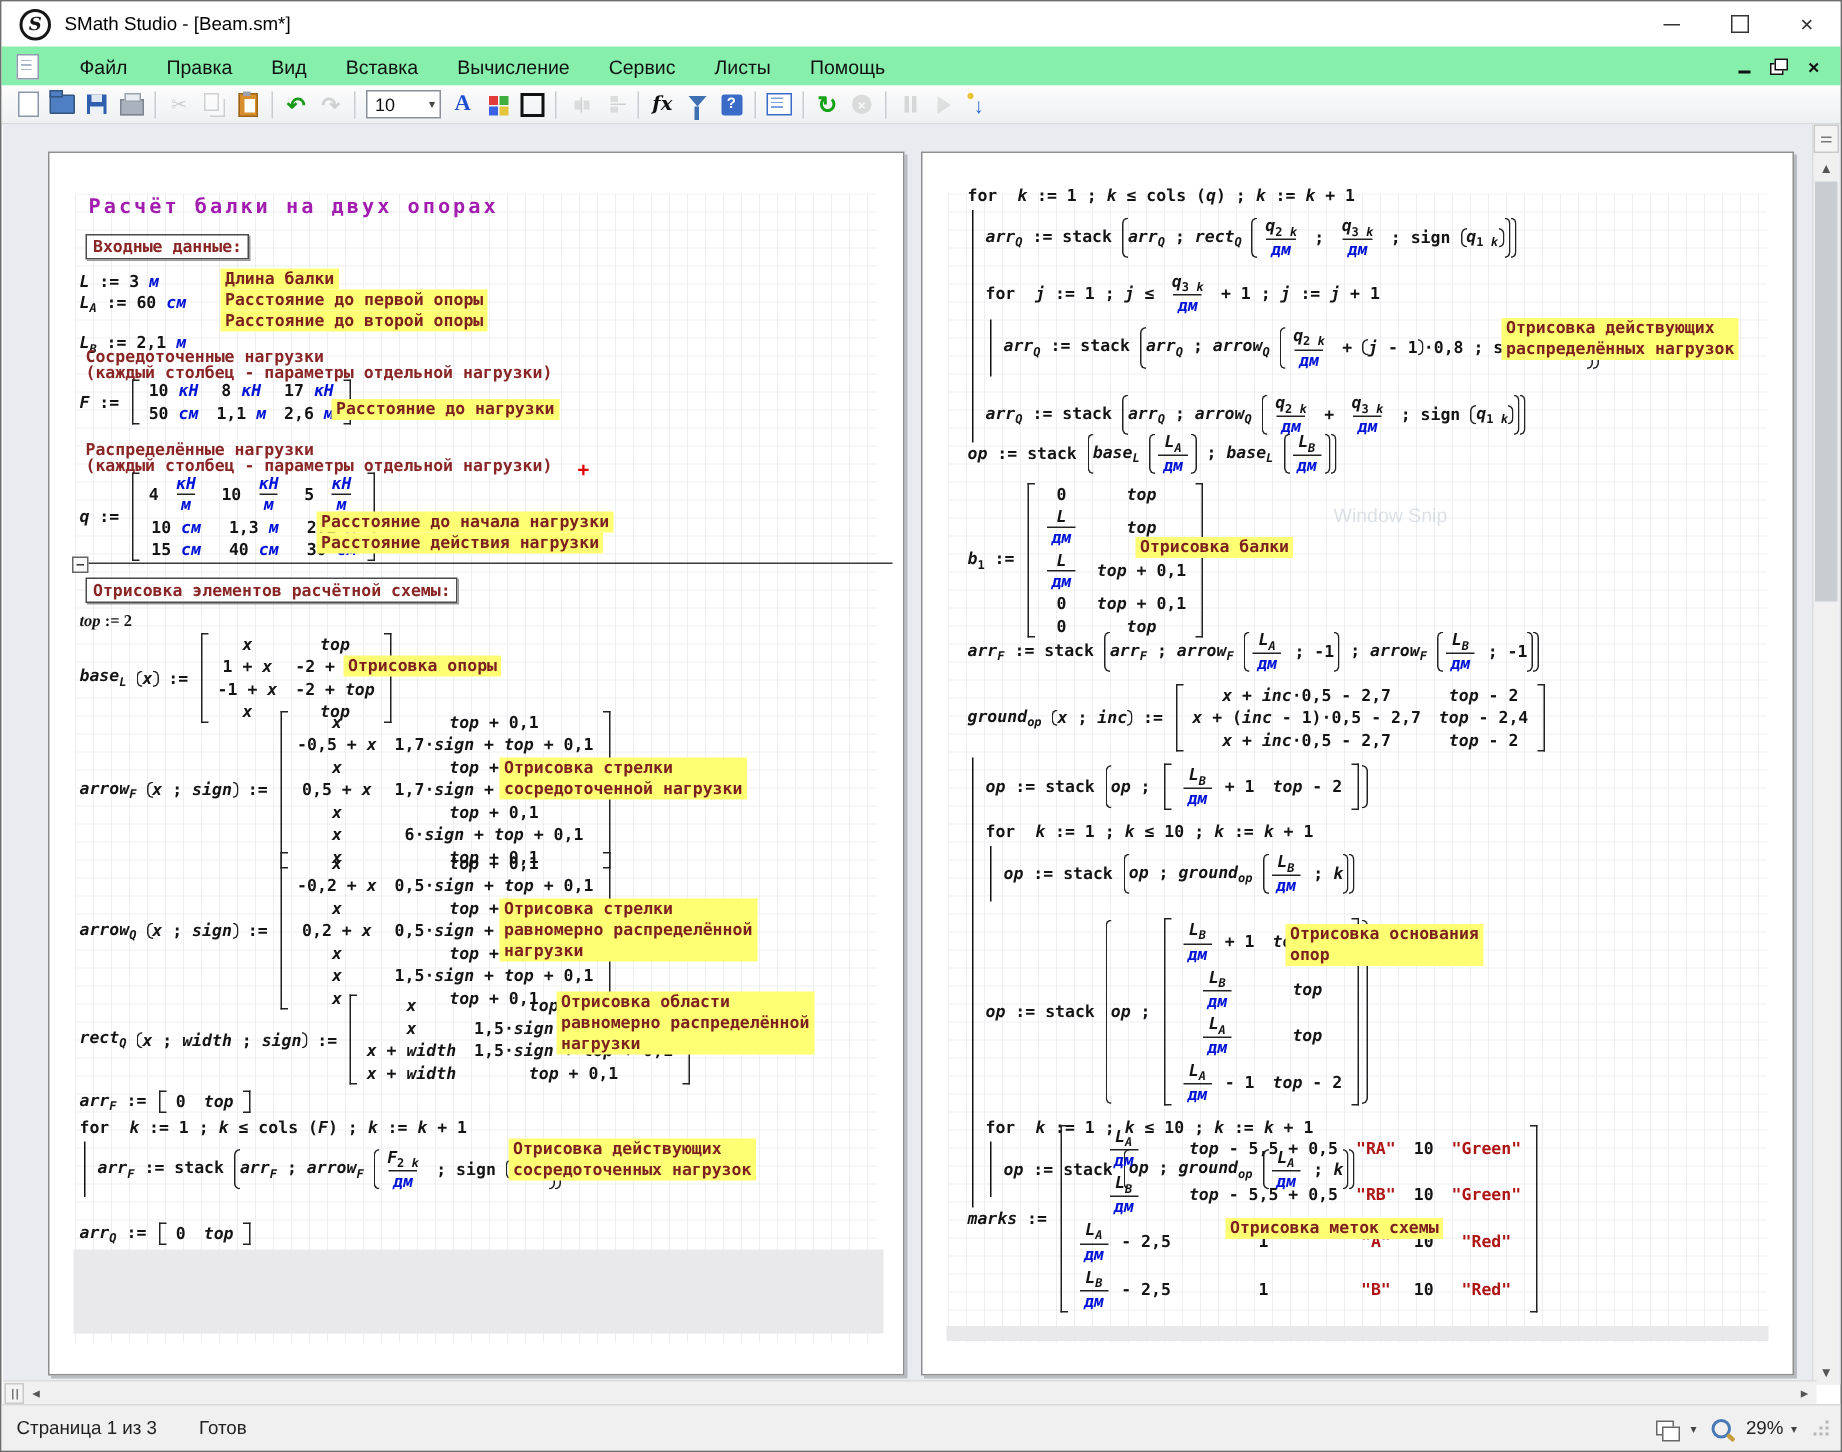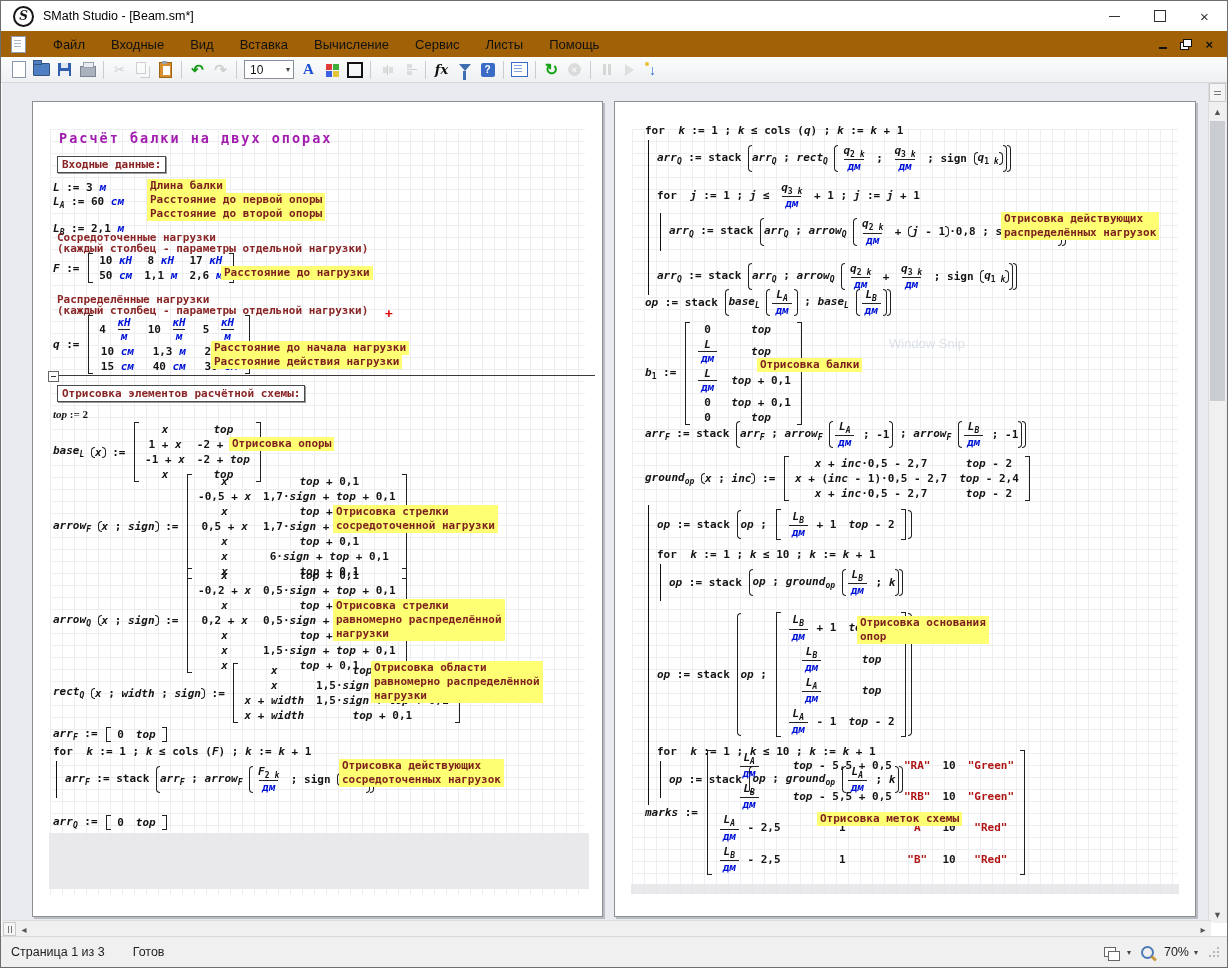--- a/index.html
+++ b/index.html
@@ -9,21 +9,21 @@
   #titlebar{position:absolute;left:0;top:0;width:100%;height:30px;background:#fff;display:flex;align-items:center;}
   #applogo{width:17px;height:17px;border:2px solid #161616;border-radius:50%;margin-left:12px;display:flex;align-items:center;justify-content:center;
            font:italic 700 12px "DejaVu Serif",serif;color:#161616;}
   #apptitle{margin-left:9px;font-size:12.5px;color:#000;}
   #winbtns{margin-left:auto;display:flex;height:100%;}
   .wbtn{width:45px;height:100%;display:flex;align-items:center;justify-content:center;color:#333;}
   .wbtn .ming{width:11px;height:1px;background:#333;}
   .wbtn .maxg{width:10px;height:10px;border:1px solid #333;}
   .wbtn.close{font-size:15px;}
   
-  #menubar{position:absolute;left:0;top:30px;width:100%;height:26px;background:#a16207;display:flex;align-items:center;border-bottom:1px solid #f0f0f0;}
+  #menubar{position:absolute;left:0;top:30px;width:100%;height:26px;background:#86efac;display:flex;align-items:center;border-bottom:1px solid #f0f0f0;}
   #dococon{width:13px;height:15px;background:#fff;border:1px solid #8f9bb0;margin-left:10px;position:relative;}
   #dococon:after{content:"";position:absolute;left:2px;top:3px;width:7px;height:7px;
      background:repeating-linear-gradient(#aab6c8 0 1px,transparent 1px 3px);}
   #menuitems{display:flex;margin-left:14px;gap:0;}
   .menu-item{padding:4px 13px;font-size:13px;color:#111;}
   #mdibtns{margin-left:auto;display:flex;align-items:center;gap:16px;margin-right:14px;}
   .mdib{color:#111;font-weight:700;display:flex;align-items:center;justify-content:center;}
   .mdib .mline{width:8px;height:2px;background:#111;margin-top:8px;}
   .mdib .rsq{width:7px;height:6px;border:1.4px solid #111;background:#fff;position:relative;margin-top:3px;margin-left:-3px;}
   .mdib .rsq2{width:7px;height:6px;border:1.4px solid #111;background:#fff;position:absolute;left:2px;top:-4px;}
@@ -159,21 +159,21 @@
           <span class="maxg"></span>
         </div>
       <div class="wbtn close">×</div>
     </div>
   </div>
 
   <div id="menubar">
     <div id="dococon"></div>
     <div id="menuitems">
         <span class="menu-item">Файл</span>
-        <span class="menu-item">Входные</span>
+        <span class="menu-item">Правка</span>
         <span class="menu-item">Вид</span>
         <span class="menu-item">Вставка</span>
         <span class="menu-item">Вычисление</span>
         <span class="menu-item">Сервис</span>
         <span class="menu-item">Листы</span>
         <span class="menu-item">Помощь</span>
       </div>
     <div id="mdibtns">
       <div class="mdib">
           <span class="mline"></span>
@@ -442,19 +442,19 @@
     <span id="st-page">Страница 1 из 3</span>
     <span id="st-ready">Готов</span>
     <div id="st-right">
       <span class="tbi ic-pagelayout">
           <i></i>
         </span>
       <span class="scar">▾</span>
       <span class="tbi ic-zoom">
           <i></i>
         </span>
-      <span id="st-zoom">70%</span>
+      <span id="st-zoom">29%</span>
       <span class="scar">▾</span>
       <span id="st-grip"></span>
     </div>
   </div>
 
 </div>
 
 </body></html>

